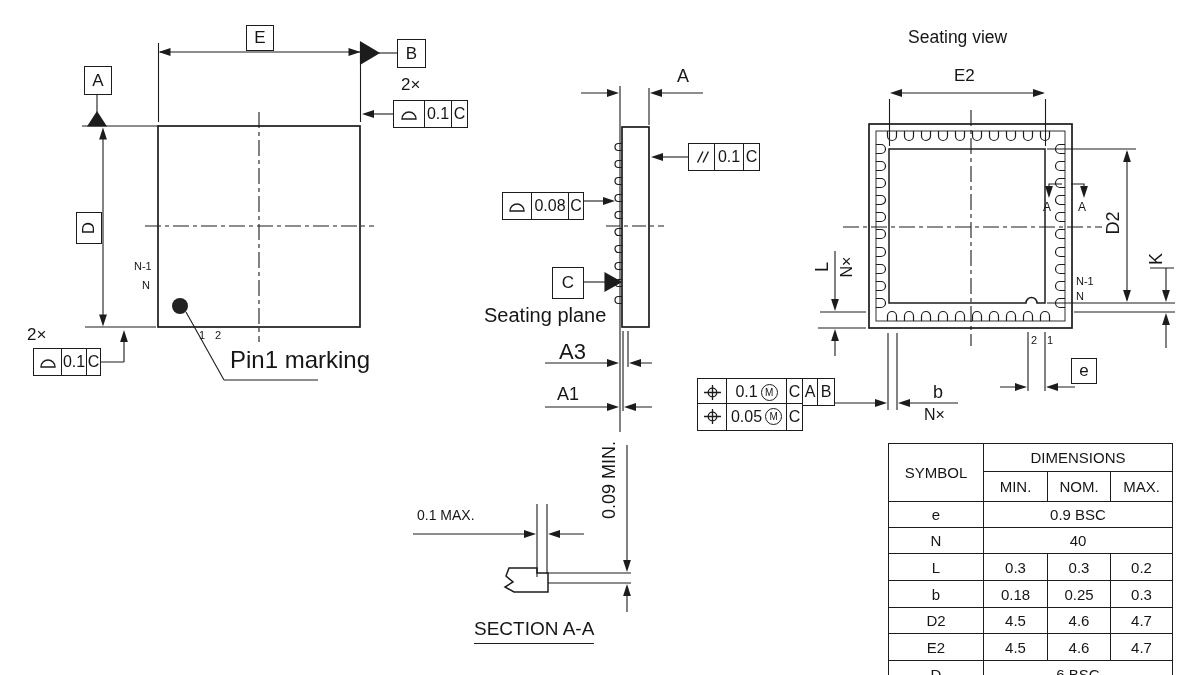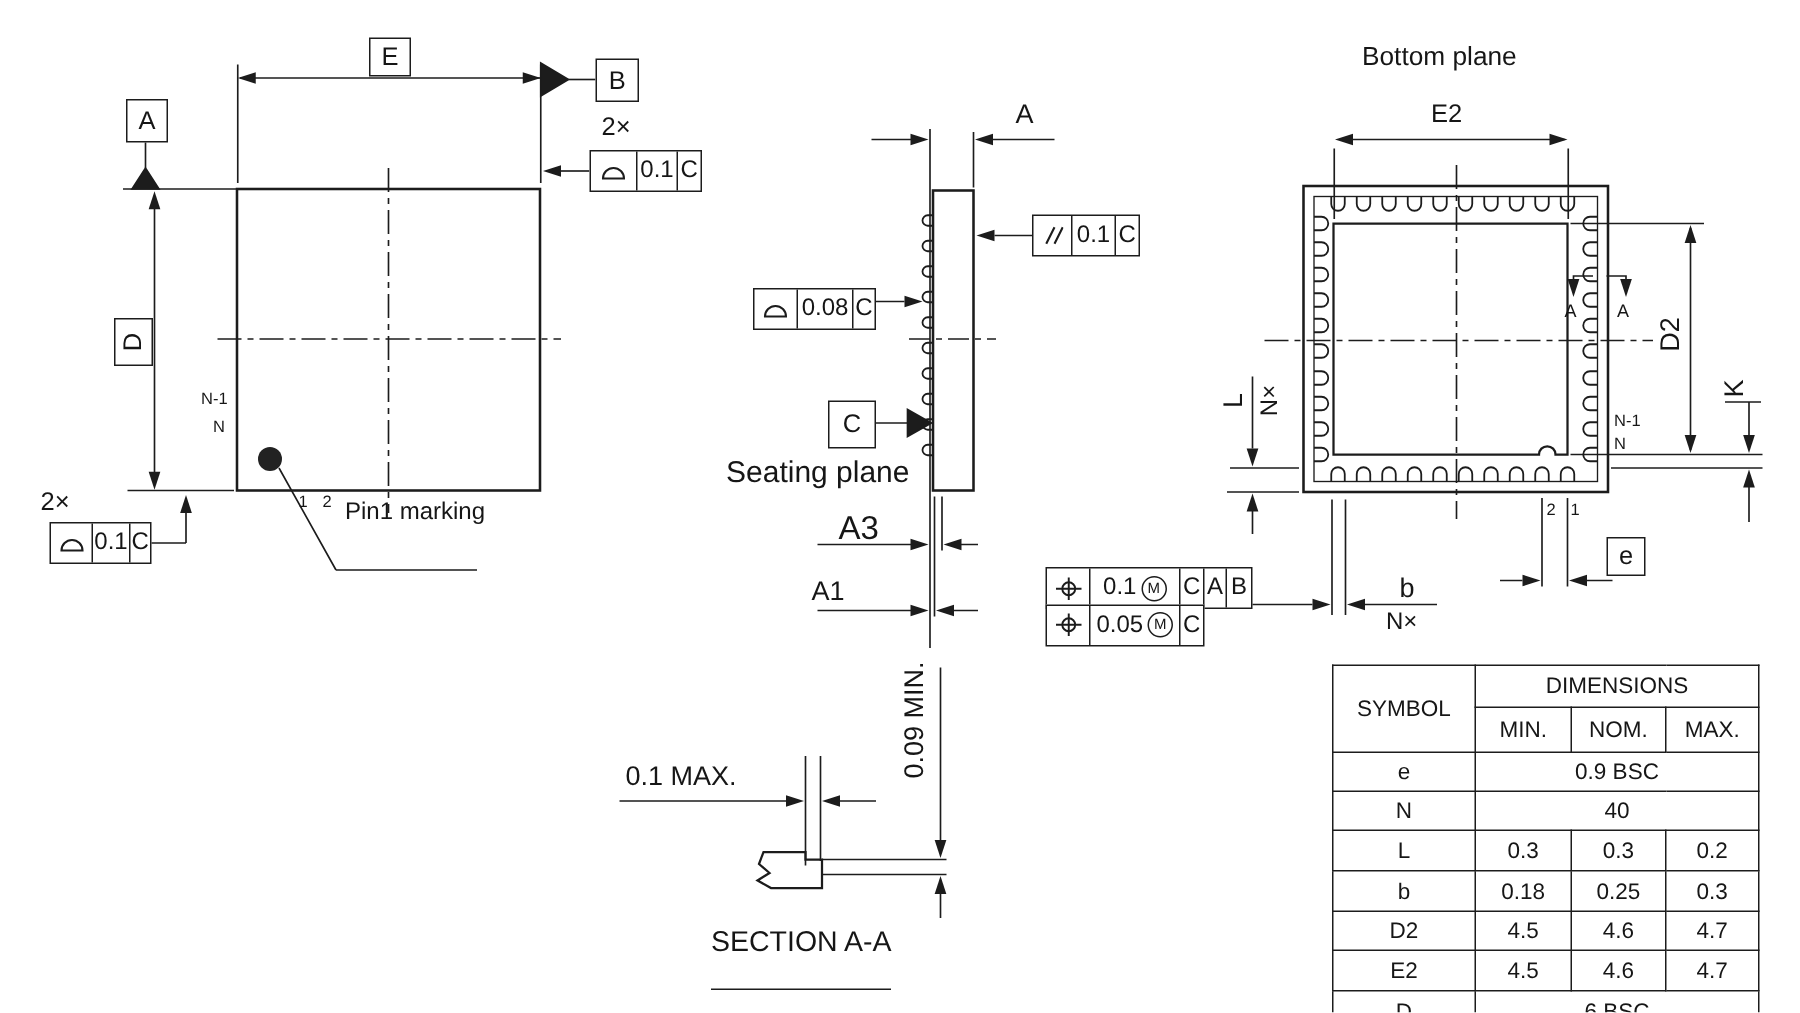--- a/index.html
+++ b/index.html
@@ -16,21 +16,21 @@
   .fcf .cell{display:flex;align-items:center;justify-content:center;height:100%;
              font-size:16px;padding:0 2px;box-sizing:border-box;}
   .fcf .cell + .cell{border-left:1.4px solid #1c1c1c;}
   .mc{width:15px;height:15px;border:1.2px solid #1c1c1c;border-radius:50%;font-size:10px;
       display:inline-flex;align-items:center;justify-content:center;margin-left:3px;flex:none;}
   .gsym{display:flex;align-items:center;justify-content:center;}
   .gsym svg{display:block;}
   table.dims{position:absolute;left:888px;top:443px;border-collapse:collapse;table-layout:fixed;
              font-size:15px;text-align:center;background:#fff;}
   table.dims td{border:1.3px solid #1c1c1c;padding:0;}
-  .underlined{border-bottom:1.6px solid #1c1c1c;padding-bottom:21px;}
+  .underlined{border-bottom:1.6px solid #1c1c1c;padding-bottom:5px;}
 </style>
 </head>
 <body>
 
 <div class="stage">
 
   <svg class="linework" id="linework" width="1200" height="675" viewBox="0 0 1200 675">
     <g stroke="#1c1c1c" stroke-width="1.1" fill="none">
 
       <rect x="158" y="126" width="202" height="201" stroke-width="1.7"></rect>
@@ -212,21 +212,21 @@
         </svg>
     </span>
     <span class="cell" style="width:25px">0.1</span>
     <span class="cell" style="width:14px">C</span>
   </div>
 
   <div class="lbl" style="left:134px;top:261px;font-size:11px">N-1</div>
   <div class="lbl" style="left:142px;top:280px;font-size:11px">N</div>
   <div class="lbl" style="left:199px;top:330px;font-size:11px">1</div>
   <div class="lbl" style="left:215px;top:330px;font-size:11px">2</div>
-  <div class="lbl" style="left:230px;top:334px;font-size:16px">Pin1 marking</div>
+  <div class="lbl" style="left:230px;top:348px;font-size:24px">Pin1 marking</div>
 
   <div class="lbl" style="left:677px;top:67px;font-size:18px">A</div>
   <div class="fcf" style="left:688px;top:143px">
     <span class="cell gsym" style="width:25px">
       <svg width="15" height="14" viewBox="0 0 15 14">
           <path d="M3.5 12.5 L9 1.5 M9 12.5 L14.5 1.5" fill="none" stroke="#1c1c1c" stroke-width="1.4"></path>
         </svg>
     </span>
     <span class="cell" style="width:29px">0.1</span>
     <span class="cell" style="width:16px">C</span>
@@ -238,21 +238,21 @@
         </svg>
     </span>
     <span class="cell" style="width:37px">0.08</span>
     <span class="cell" style="width:15px">C</span>
   </div>
   <div class="boxed" style="left:552px;top:267px;width:30px;height:30px">
       <span>C</span>
     </div>
   <div class="lbl" style="left:484px;top:305px;font-size:20px">Seating plane</div>
   <div class="lbl" style="left:559px;top:341px;font-size:22px">A3</div>
-  <div class="lbl" style="left:541px;top:385px;font-size:18px">A1</div>
+  <div class="lbl" style="left:557px;top:385px;font-size:18px">A1</div>
 
   <div class="fcf" style="left:697px;top:378px">
     <span class="cell gsym" style="width:28px">
       <svg width="21" height="17" viewBox="0 0 21 17">
           <g fill="none" stroke="#1c1c1c" stroke-width="1.3">
             <circle cx="10.5" cy="8.5" r="4.3"></circle>
             <path d="M2 8.5 H19 M10.5 1 V16"></path>
           </g>
         </svg>
     </span>
@@ -275,37 +275,37 @@
     </span>
     <span class="cell" style="width:60px">
         <span>0.05</span>
       <span class="mc">M</span>
       </span>
     <span class="cell" style="width:16px">C</span>
   </div>
   <div class="lbl" style="left:933px;top:383px;font-size:18px">b</div>
   <div class="lbl" style="left:924px;top:407px;font-size:16px">N×</div>
 
-  <div class="lbl" style="left:908px;top:29px;font-size:17.5px">Bottom plane</div>
+  <div class="lbl" style="left:908px;top:29px;font-size:17.5px">Seating view</div>
   <div class="lbl" style="left:954px;top:67px;font-size:17px">E2</div>
   <div class="rlbl" style="left:1094px;top:209px;width:38px;height:28px;font-size:18px">D2</div>
   <div class="rlbl" style="left:1143px;top:249px;width:26px;height:20px;font-size:18px">K</div>
   <div class="rlbl" style="left:809px;top:257px;width:26px;height:20px;font-size:18px">L</div>
   <div class="rlbl" style="left:832px;top:257px;width:30px;height:20px;font-size:16px">N×</div>
   <div class="boxed" style="left:1071px;top:358px;width:24px;height:24px">
       <span>e</span>
     </div>
   <div class="lbl" style="left:1031px;top:335px;font-size:11px">2</div>
   <div class="lbl" style="left:1047px;top:335px;font-size:11px">1</div>
   <div class="lbl" style="left:1076px;top:276px;font-size:11px">N-1</div>
   <div class="lbl" style="left:1076px;top:291px;font-size:11px">N</div>
   <div class="lbl" style="left:1043px;top:201px;font-size:12px">A</div>
   <div class="lbl" style="left:1078px;top:201px;font-size:12px">A</div>
 
-  <div class="lbl" style="left:417px;top:508px;font-size:18px">0.1 MAX.</div>
+  <div class="lbl" style="left:417px;top:508px;font-size:14px">0.1 MAX.</div>
   <div class="rlbl" style="left:567px;top:470px;width:84px;height:20px;font-size:18px">0.09 MIN.</div>
   <div class="lbl underlined" style="left:474px;top:619px;font-size:19px">SECTION A-A</div>
 
   <table class="dims">
     <colgroup>
         <col style="width:95px">
         <col style="width:64px">
         <col style="width:63px">
         <col style="width:62px">
       </colgroup>

